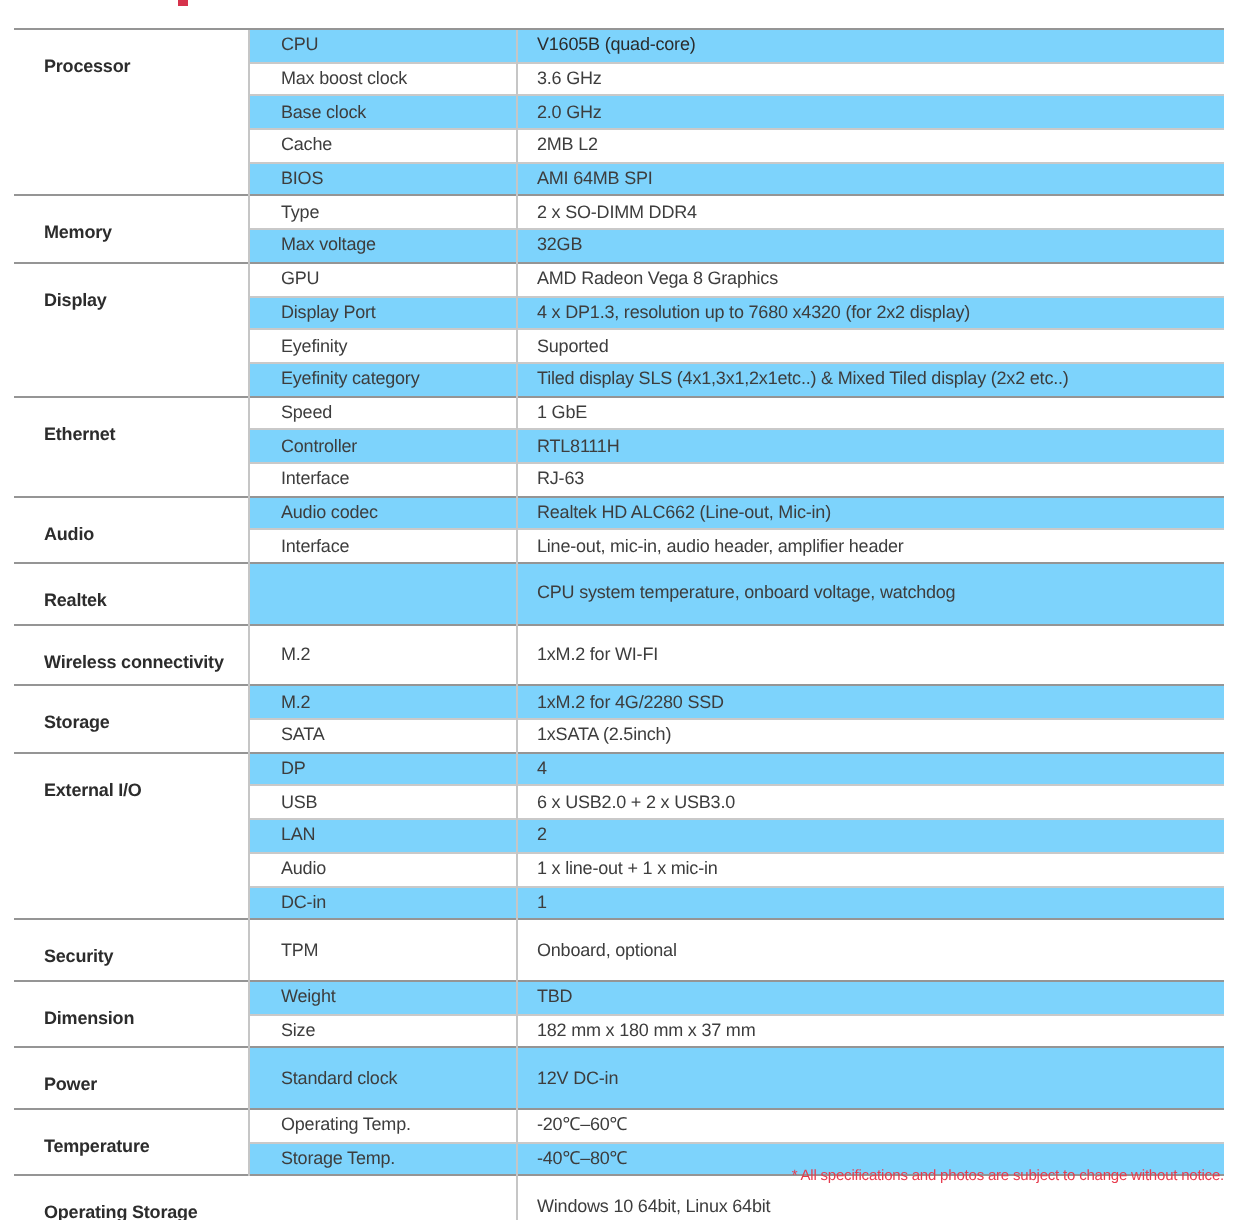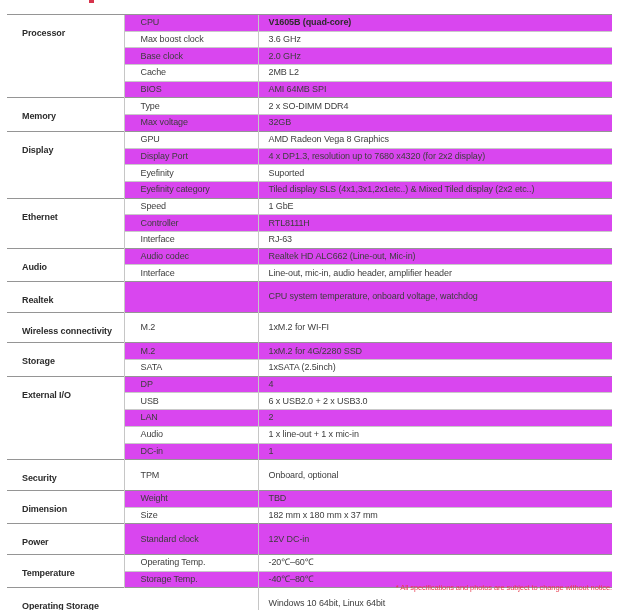--- a/index.html
+++ b/index.html
@@ -52,26 +52,26 @@
   }
   td.lbl {
     padding-left: 16px;
     border-left: 1px solid #c6c6c6;
   }
   td.val {
     padding-left: 10px;
     border-left: 1px solid #c6c6c6;
   }
   td.val.bold {
-    font-weight: bold;
+    font-weight: normal;
     color: #2c2c2c;
   }
   tr.gray td.lbl,
   tr.gray td.val {
-    background: #d946ef;
+    background: #7dd3fc;
   }
   tr.inner td.lbl,
   tr.inner td.val {
     border-top: 1px solid #c9c9c9;
   }
   tr.sec-start td {
     border-top: 1px solid #959595;
   }
   .footnote {
     position: absolute;

